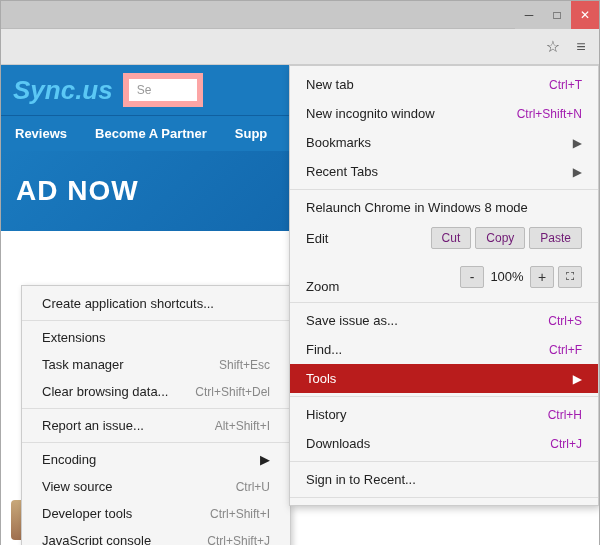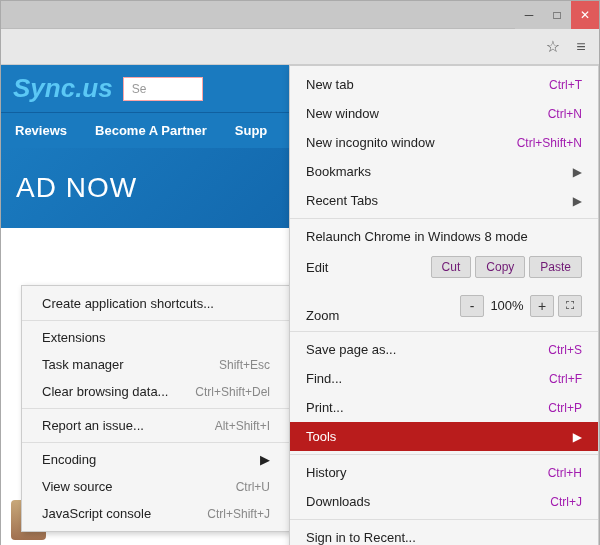--- a/index.html
+++ b/index.html
@@ -104,21 +104,21 @@
 
     .site-logo {
       color: #5bc8f5;
       font-size: 26px;
       font-weight: bold;
       font-style: italic;
     }
 
     .site-search {
       background: white;
-      border: 1px solid #fca5a5;
+      border: 6px solid #fca5a5;
       padding: 4px 8px;
       width: 80px;
       font-size: 12px;
       color: #999;
     }
 
     .site-nav {
       background: #1a7abf;
       display: flex;
       padding: 4px 0;
@@ -137,21 +137,21 @@
       background: linear-gradient(135deg, #1a7abf 0%, #0d5a9f 100%);
       height: 80px;
       display: flex;
       align-items: center;
       padding: 10px 15px;
     }
 
     .banner-text {
       color: white;
       font-size: 28px;
-      font-weight: normal;
+      font-weight: bold;
       text-transform: uppercase;
       letter-spacing: 1px;
     }
 
     
     .watermark {
       position: absolute;
       bottom: 80px;
       left: 30px;
       color: rgba(200, 200, 200, 0.5);
@@ -418,37 +418,37 @@
       <hr class="ctx-separator">
       <div class="ctx-item">
         <span>Encoding</span>
         <span class="arrow">▶</span>
       </div>
       <div class="ctx-item">
         <span>View source</span>
         <span class="shortcut">Ctrl+U</span>
       </div>
       <div class="ctx-item">
+        <span>Developer tools</span>
+        <span class="shortcut">Ctrl+Shift+I</span>
+      </div>
+      <div class="ctx-item">
         <span>JavaScript console</span>
         <span class="shortcut">Ctrl+Shift+J</span>
       </div>
 
     </div>
 
     <div class="chrome-menu">
 
       <div class="menu-item">
         <span>New tab</span>
         <span class="shortcut">Ctrl+T</span>
       </div>
 
-      <div class="menu-item">
-        <span>New window</span>
-        <span class="shortcut">Ctrl+N</span>
-      </div>
 
       <div class="menu-item">
         <span>New incognito window</span>
         <span class="shortcut">Ctrl+Shift+N</span>
       </div>
 
       <div class="menu-item">
         <span>Bookmarks</span>
         <span class="arrow">▶</span>
       </div>
@@ -477,33 +477,29 @@
         <div class="zoom-controls">
           <div class="zoom-btn">-</div>
           <span class="zoom-value">100%</span>
           <div class="zoom-btn">+</div>
           <div class="zoom-fullscreen">⛶</div>
         </div>
       </div>
       <hr class="menu-separator">
 
       <div class="menu-item">
-        <span>Save page as...</span>
+        <span>Save issue as...</span>
         <span class="shortcut">Ctrl+S</span>
       </div>
 
       <div class="menu-item">
         <span>Find...</span>
         <span class="shortcut">Ctrl+F</span>
       </div>
 
-      <div class="menu-item">
-        <span>Print...</span>
-        <span class="shortcut">Ctrl+P</span>
-      </div>
 
       <div class="menu-item active">
         <span>Tools</span>
         <span class="arrow">▶</span>
       </div>
       <hr class="menu-separator">
 
       <div class="menu-item">
         <span>History</span>
         <span class="shortcut">Ctrl+H</span>

